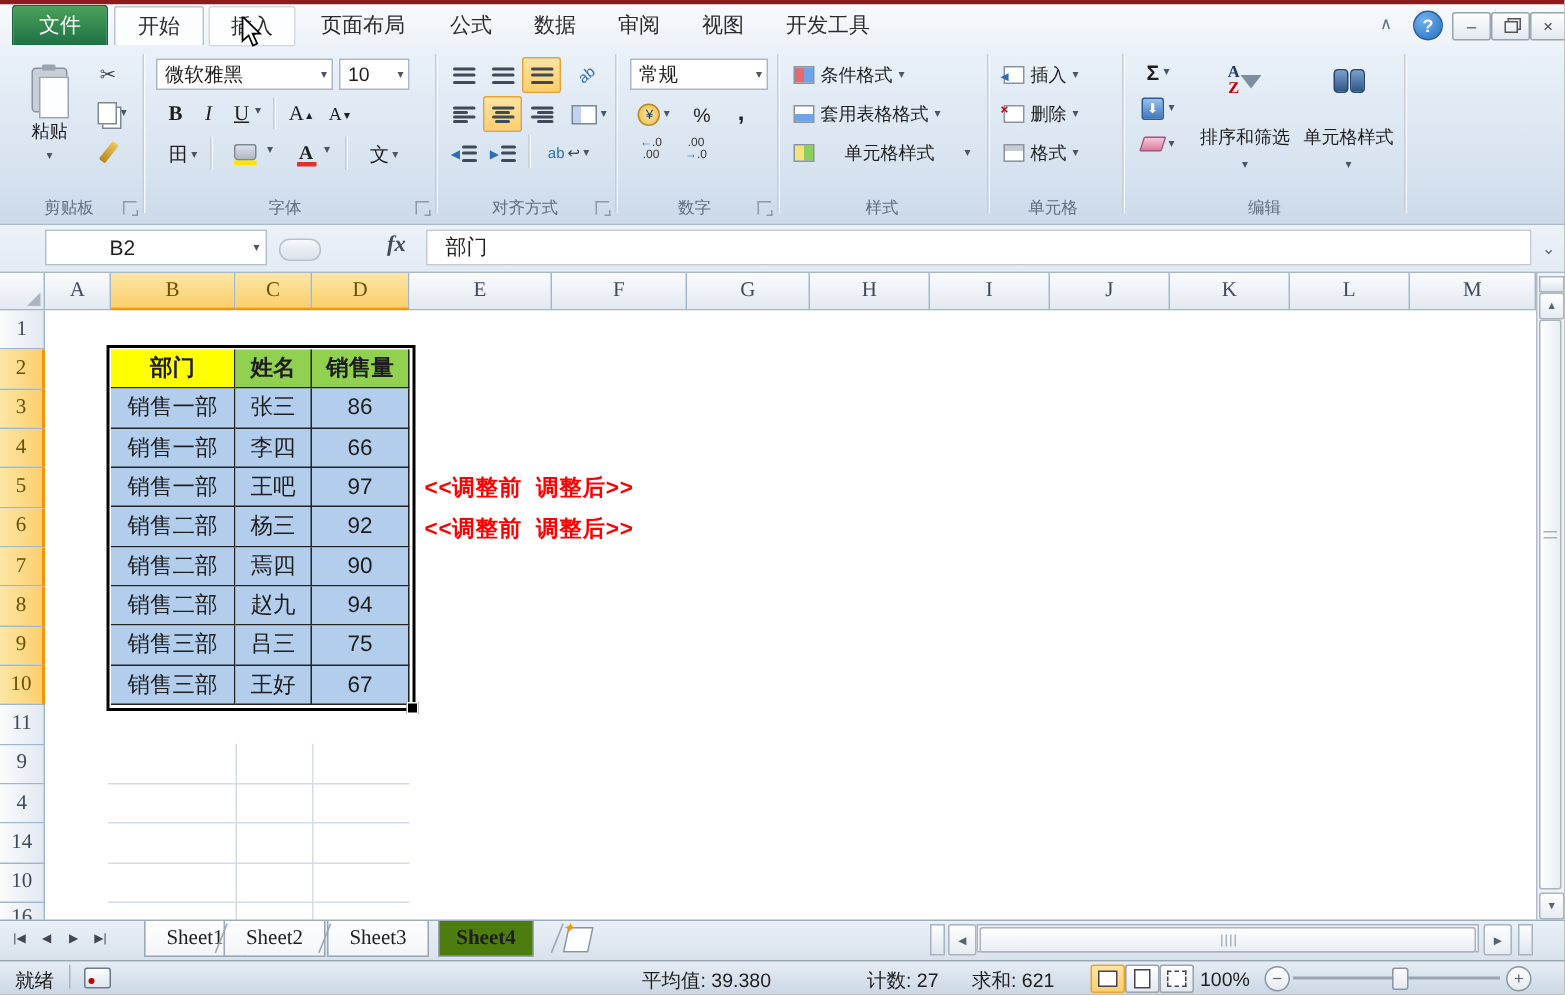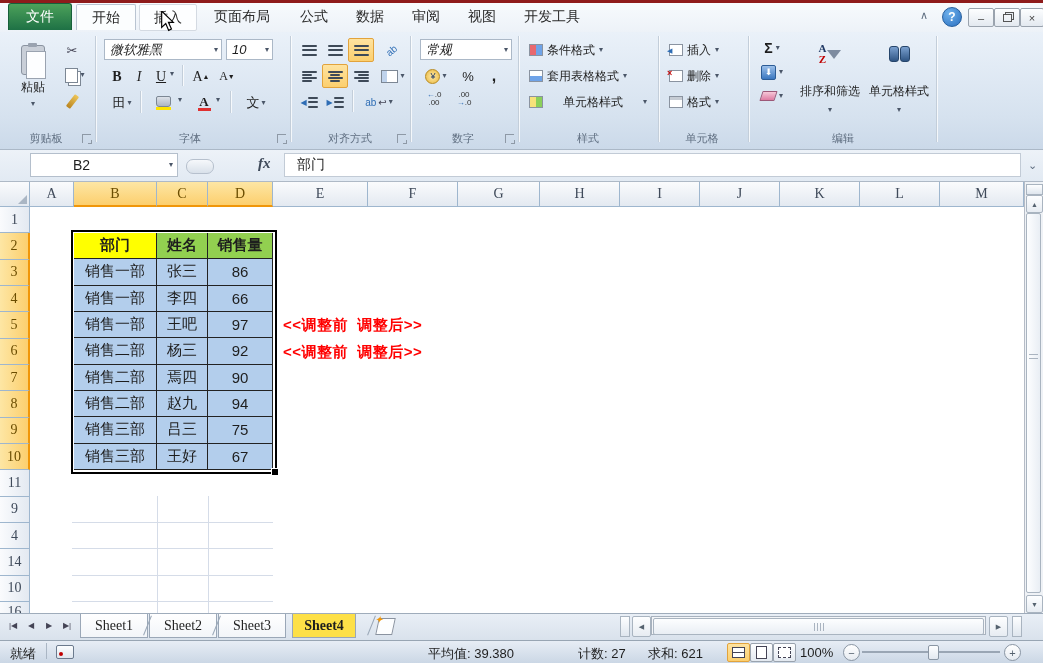--- a/index.html
+++ b/index.html
@@ -25,21 +25,21 @@
   
   #ribbon{left:0;top:32px;width:1043px;height:117px;background:linear-gradient(#eaf1f9,#d6e2ef 72%,#cbd9e9);border-bottom:1px solid #abb8c7;}
   .vsep{top:4px;height:106px;width:1px;background:#c3ceda;box-shadow:1px 0 0 rgba(255,255,255,.75);}
   .grplabel{bottom:3px;font-size:11px;color:#5f6e80;text-align:center;white-space:nowrap;}
   .lnchr{bottom:6px;width:8px;height:8px;border-left:1px solid #8e99a6;border-top:1px solid #8e99a6;}
   .lnchr:after{content:"";position:absolute;right:-1px;bottom:-1px;width:3px;height:3px;border-right:1px solid #8e99a6;border-bottom:1px solid #8e99a6;}
   .dd{font-size:8px;color:#4a5668;line-height:1;}
   .ribtn{border:1px solid transparent;border-radius:2px;}
   .hl{background:linear-gradient(#fee3a0,#fccf6e);border:1px solid #e2a33c;}
   .combo{background:#fff;border:1px solid #abb8c7;display:flex;align-items:center;justify-content:space-between;
-         font-size:13px;padding:0 3px 0 5px;box-sizing:border-box;font-style:italic;}
+         font-size:13px;padding:0 3px 0 5px;box-sizing:border-box;}
   .bars{display:flex;flex-direction:column;justify-content:space-between;width:15px;height:11px;}
   .bars i{display:block;height:2px;background:#3e4a58;border-radius:1px;}
   .serif{font-family:"Liberation Serif","DejaVu Serif",serif;}
 
   .ic-clip{width:22px;height:28px;background:#c9cfd8;border:1px solid #8a93a0;border-radius:3px;position:relative;}
   .ic-clip:before{content:"";position:absolute;left:4px;top:5px;width:18px;height:26px;background:#fdfeff;border:1px solid #9aa3b0;}
   .ic-clip:after{content:"";position:absolute;left:6px;top:-3px;width:9px;height:4px;background:#9aa3b0;border-radius:1px;}
   .ic-copy{width:11px;height:13px;border:1px solid #7c8794;background:#fff;box-shadow:3px 3px 0 -1px #fff,3px 3px 0 0 #7c8794;}
   .ic-brush{width:5px;height:15px;background:linear-gradient(#eec65a,#b9841f);border-radius:1px;transform:rotate(38deg);}
   .bar-y{width:15px;height:3px;background:#ffe400;}
@@ -444,24 +444,24 @@
   <div class="a" style="left:1026px;top:213px;width:15px;height:380px;background:linear-gradient(90deg,#fdfeff,#e9eef4);border:1px solid #a9b4c0;border-radius:2px;box-sizing:border-box;">
     <div style="margin:140px auto 0;width:9px;border-top:1px solid #aab4c0;border-bottom:1px solid #aab4c0;height:3px;"></div>
   </div>
   <div class="a scrbtn ctr" style="left:1026px;top:595px;width:15px;height:16px;font-size:7px;">▼</div>
 
   <div id="sheetbar" class="a"></div>
   <div class="a ctr" style="left:5px;top:617px;width:16px;height:17px;font-size:8px;color:#445;">|◀</div>
   <div class="a ctr" style="left:23px;top:617px;width:16px;height:17px;font-size:8px;color:#445;">◀</div>
   <div class="a ctr" style="left:41px;top:617px;width:16px;height:17px;font-size:8px;color:#445;">▶</div>
   <div class="a ctr" style="left:59px;top:617px;width:16px;height:17px;font-size:8px;color:#445;">▶|</div>
-  <div class="a stab ctr" style="left:80px;width:68px;">Sheet1</div>
+  <div class="a stab ctr" style="left:96px;width:68px;">Sheet1</div>
   <div class="a stab ctr" style="left:149px;width:68px;">Sheet2</div>
   <div class="a stab ctr" style="left:218px;width:68px;text-align:center;">Sheet3</div>
-  <div class="a stab ctr" style="left:292px;width:64px;background:#fde047;font-weight:bold;">Sheet4</div>
+  <div class="a stab ctr" style="left:292px;width:64px;background:#4d7c0f;font-weight:bold;">Sheet4</div>
   <div class="a slash" style="left:147px;"></div>
   <div class="a slash" style="left:216px;"></div>
   <div class="a slash" style="left:371px;"></div>
   <div class="a" style="left:377px;top:618px;width:15px;height:15px;background:#fdfeff;border:1px solid #8a93a0;transform:skewX(-12deg);">
     <span style="position:absolute;left:-4px;top:-5px;color:#f09609;font-size:10px;">✦</span>
   </div>
 
   <div class="a" style="left:620px;top:616px;width:8px;height:19px;background:linear-gradient(#fdfeff,#dfe6ee);border:1px solid #a9b4c0;"></div>
   <div class="a scrbtn ctr" style="left:632px;top:616px;width:17px;height:19px;font-size:7px;">◀</div>
   <div class="a" style="left:651px;top:616px;width:335px;height:19px;background:#f3f5f8;border:1px solid #a8b2be;box-sizing:border-box;">

